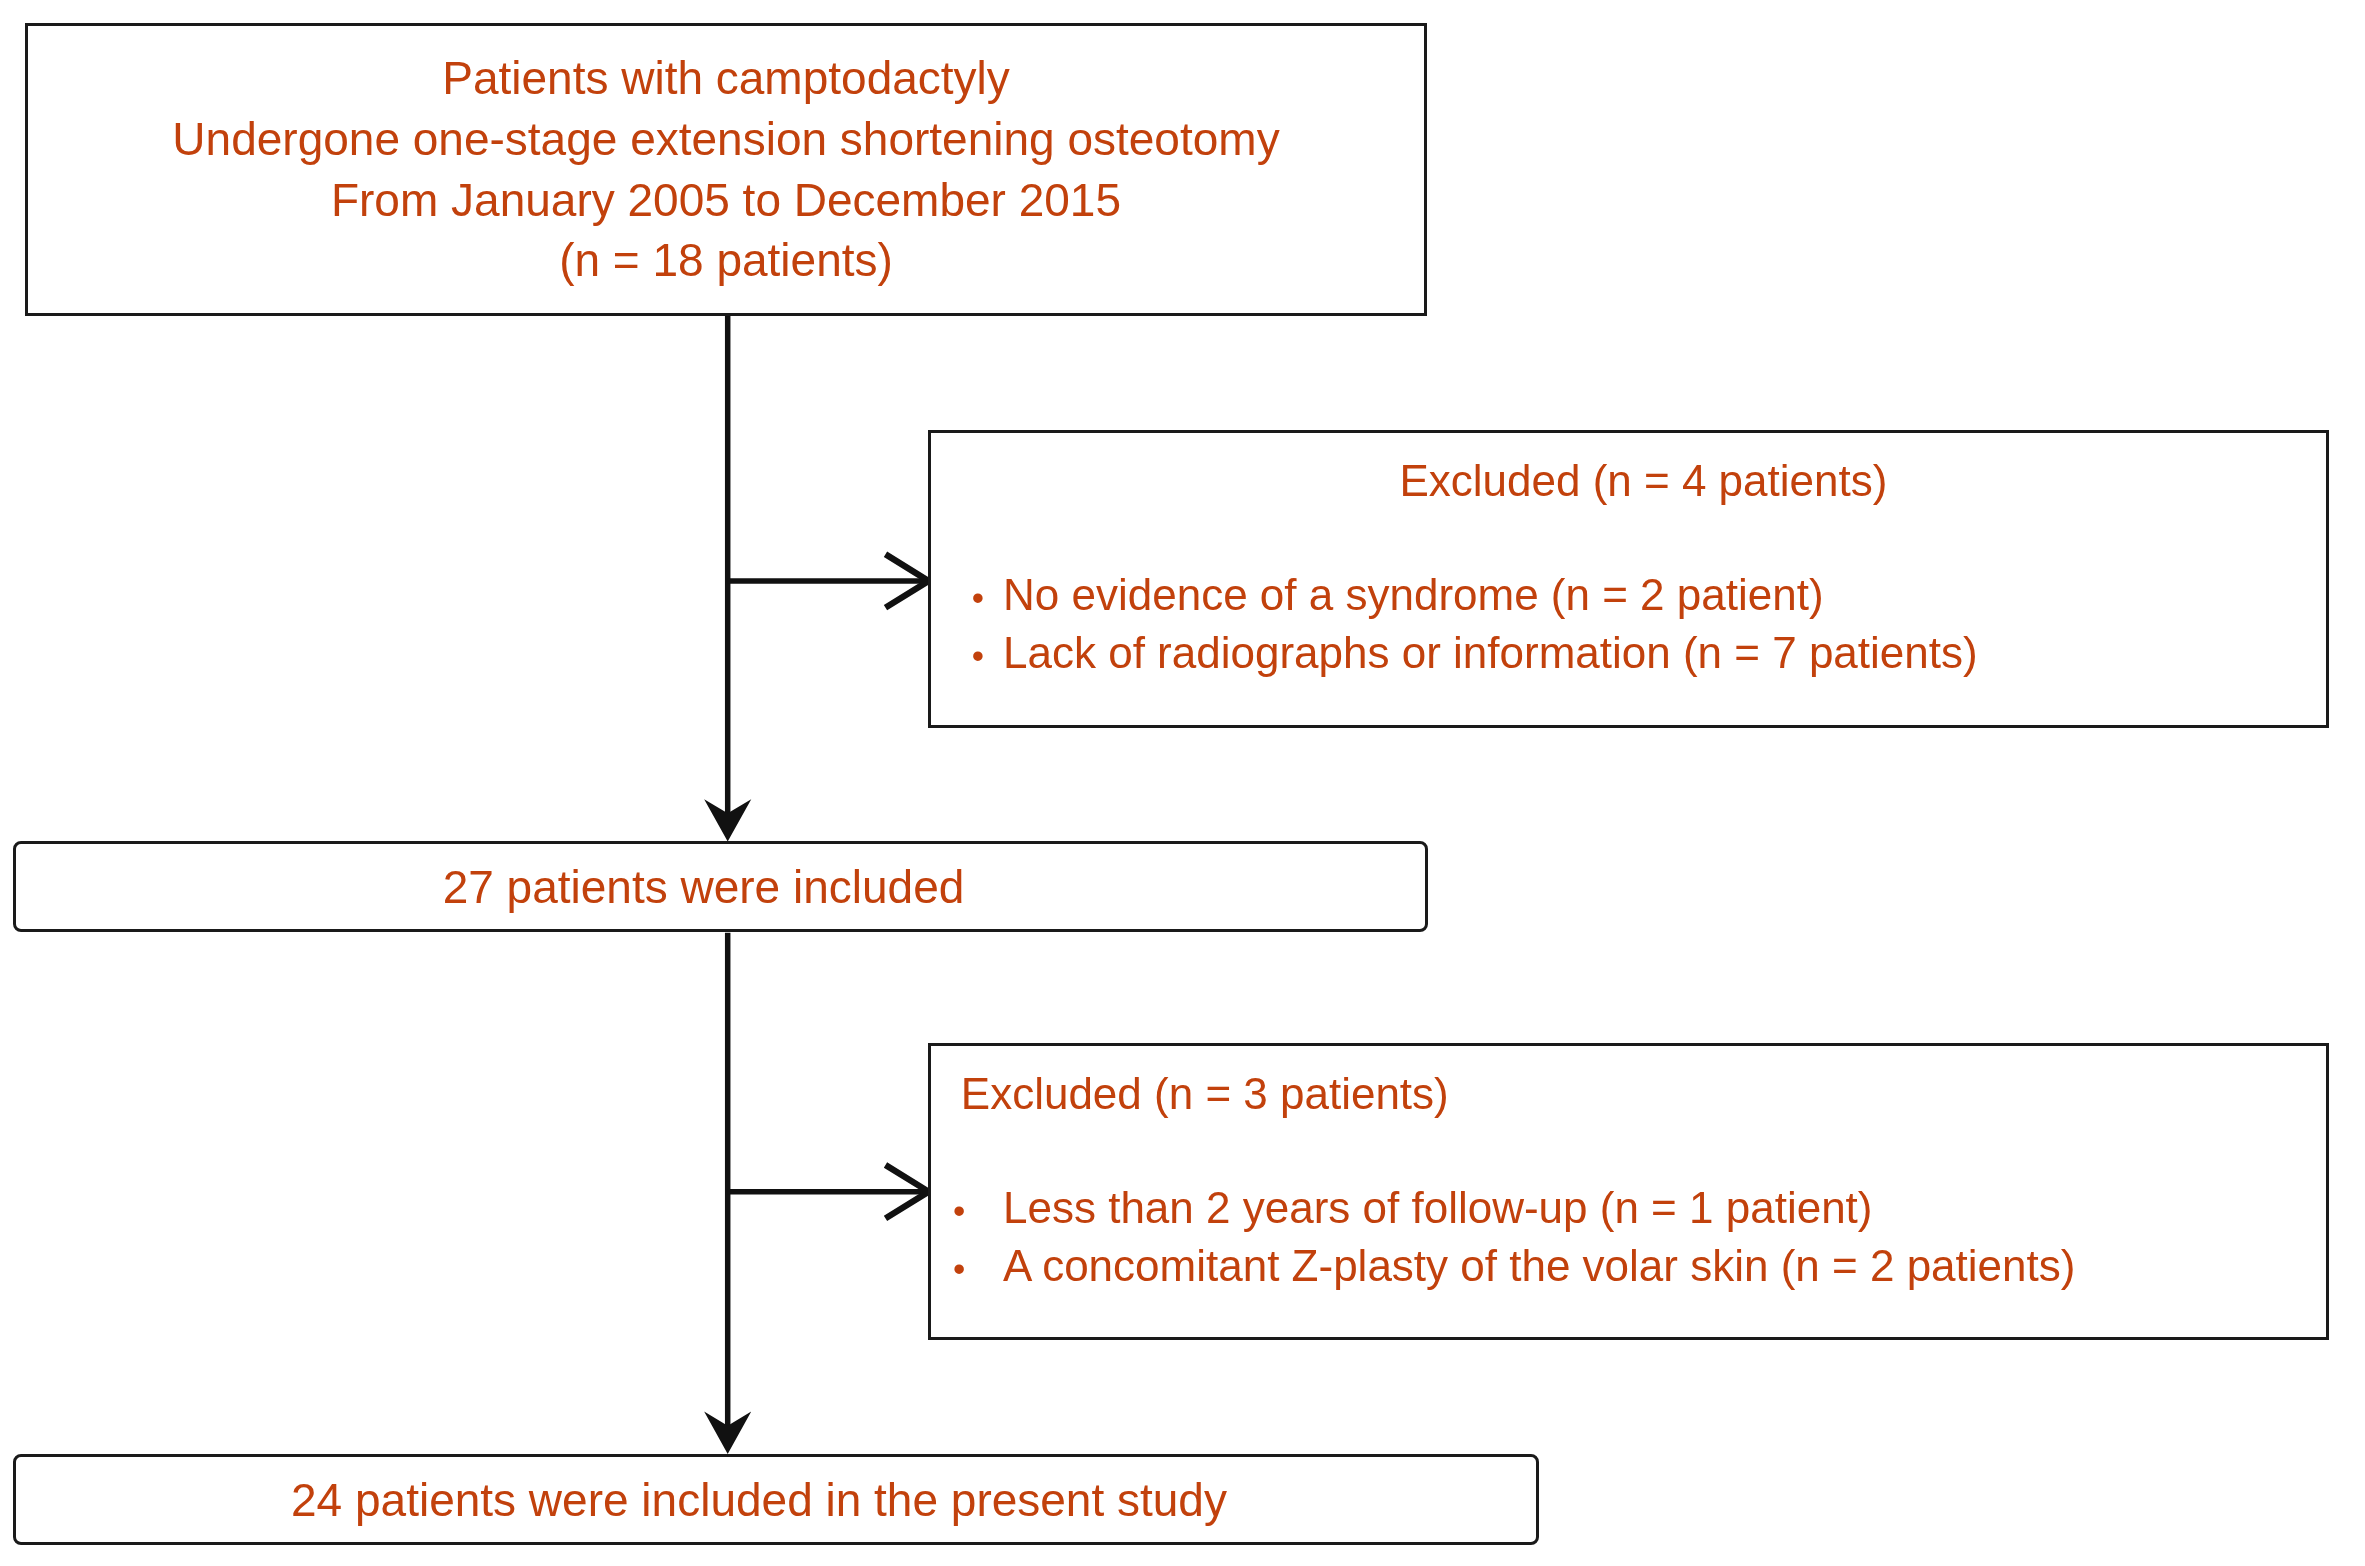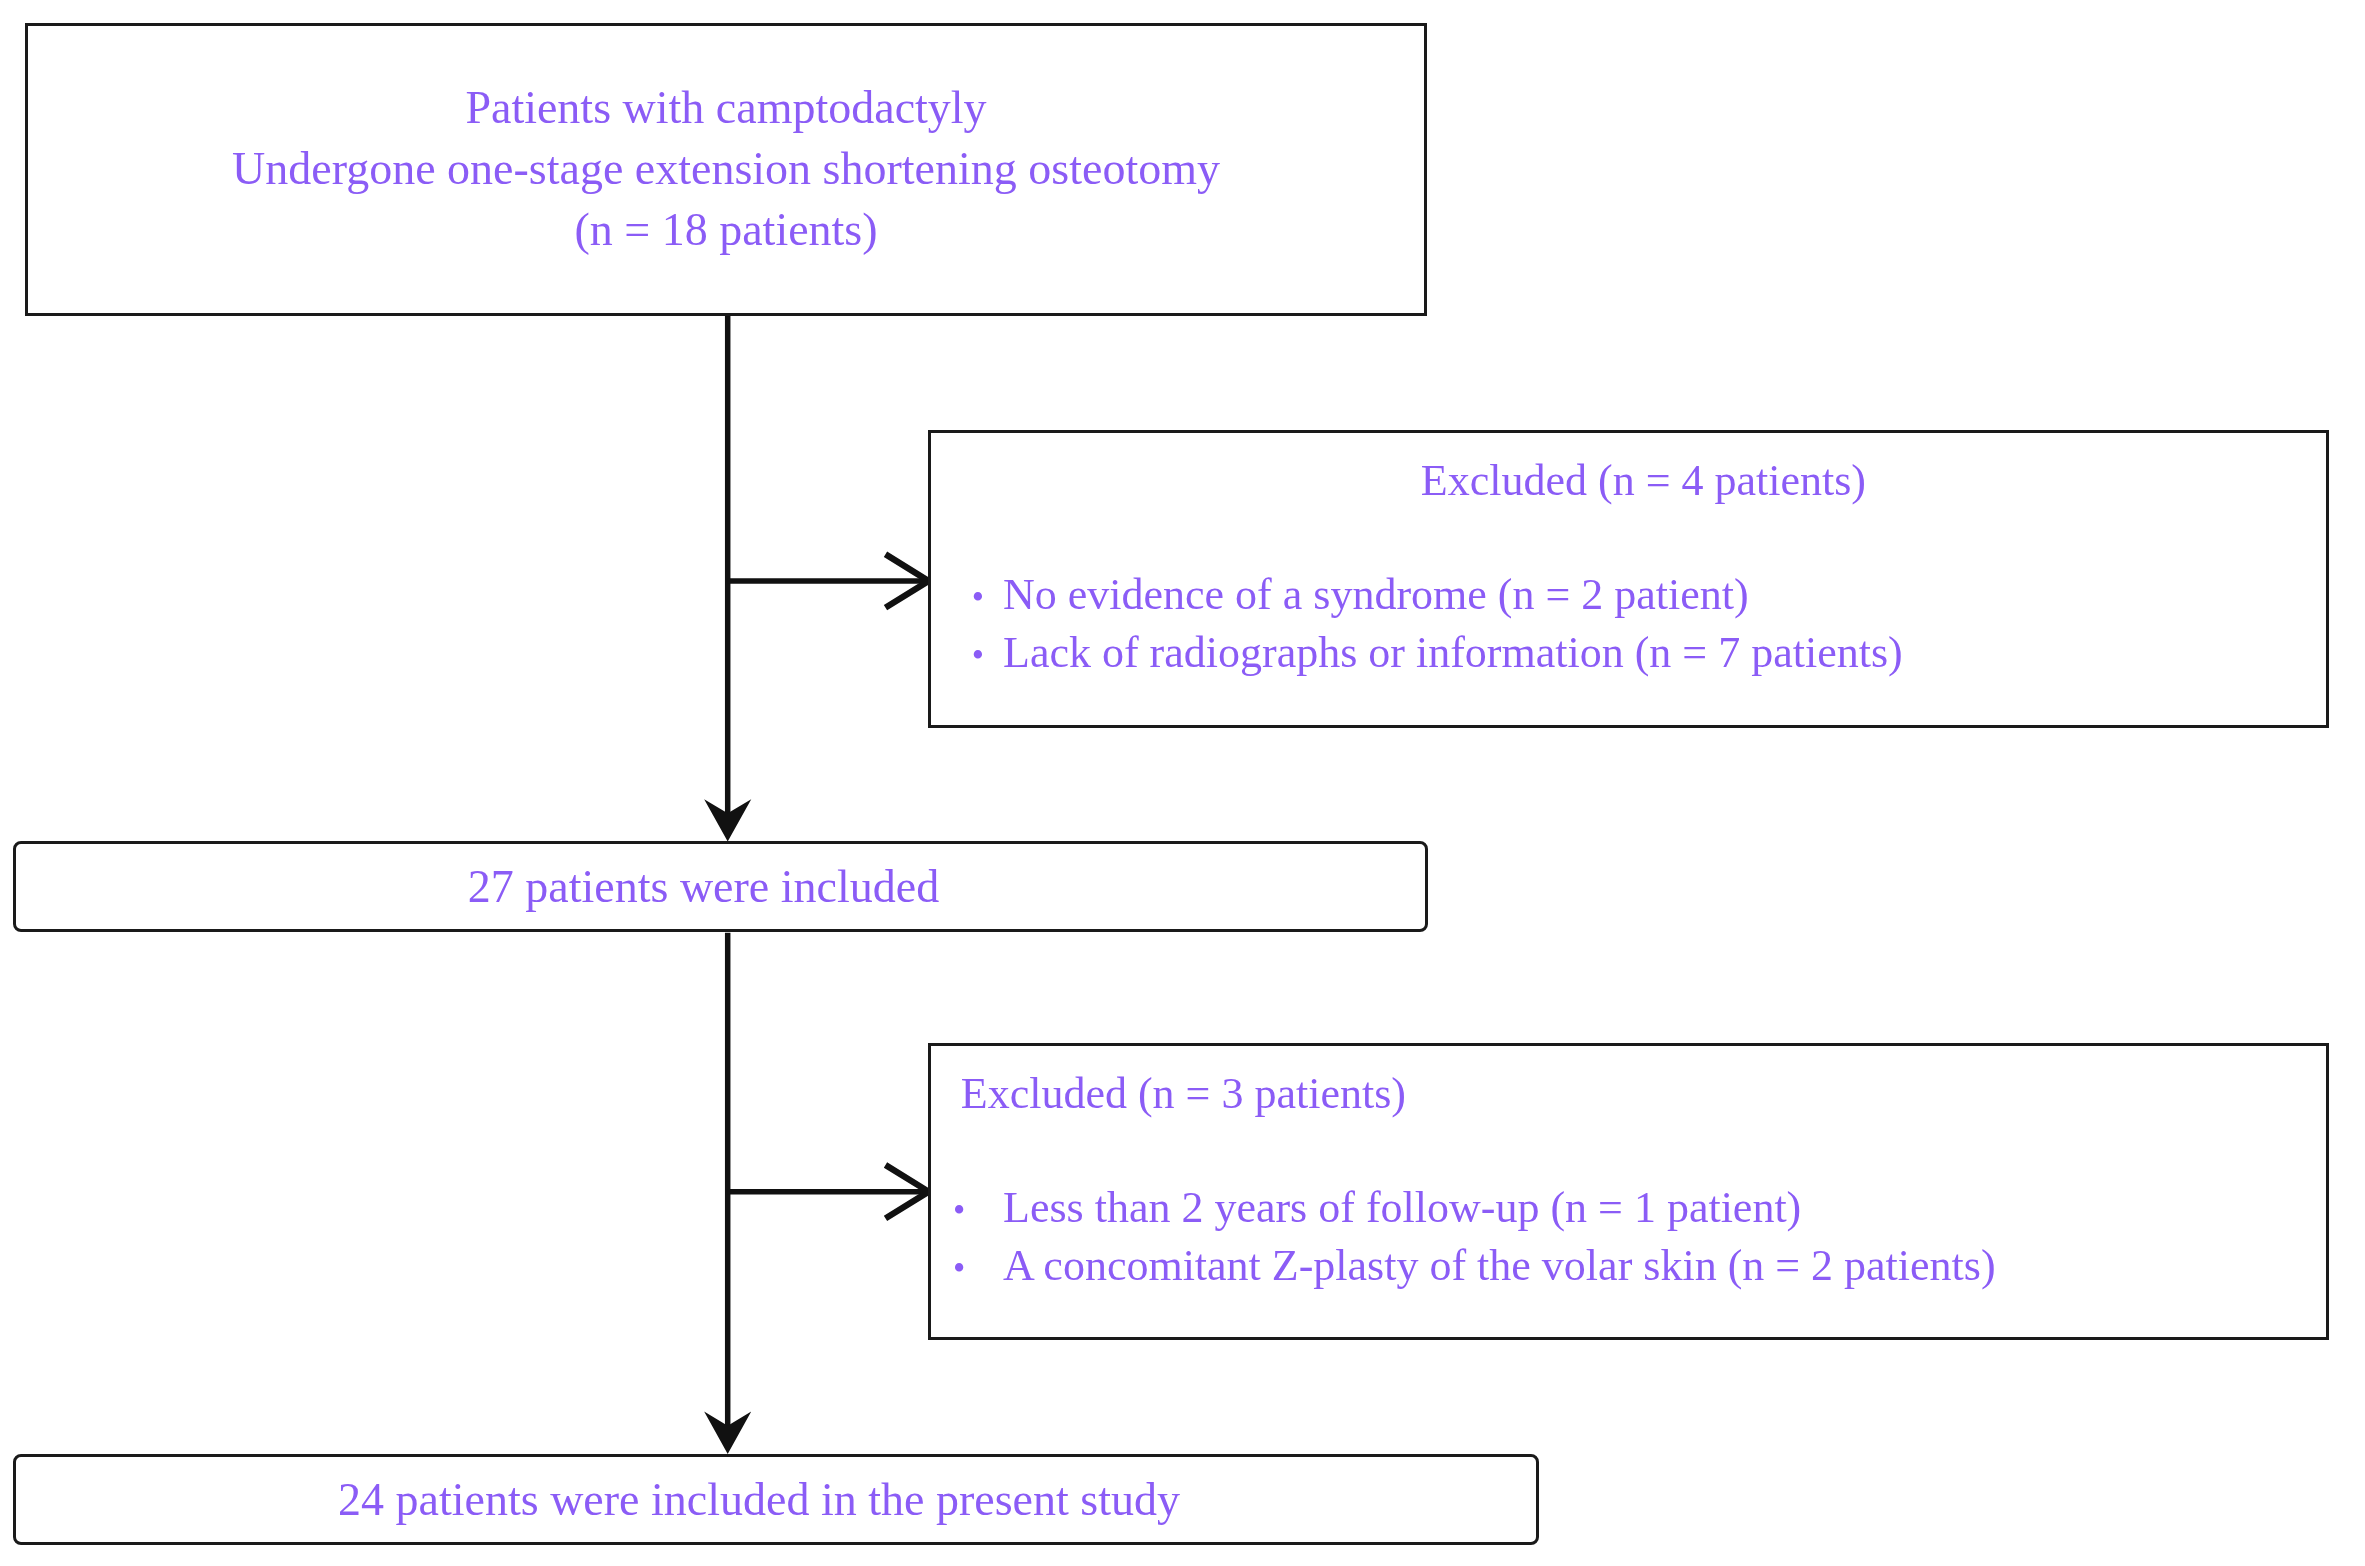--- a/index.html
+++ b/index.html
@@ -5,22 +5,22 @@
   html, body {
     margin: 0;
     padding: 0;
     background: #ffffff;
   }
   #canvas {
     position: relative;
     width: 2366px;
     height: 1567px;
     background: #ffffff;
-    font-family: Liberation Serif, serif;
-    color: #8b5cf6;
+    font-family: Liberation Sans, sans-serif;
+    color: #c2410c;
     overflow: hidden;
   }
   .flow-box {
     position: absolute;
     border: 3.1px solid #1a1a1a;
     background: #ffffff;
     box-sizing: border-box;
   }
 
   
@@ -136,20 +136,21 @@
     <line x1="927" y1="1188" x2="927" y2="1840" stroke="#111111" stroke-width="7"></line>
     <polygon points="927,1852 897,1798 927,1816 957,1798" fill="#111111"></polygon>
 
     <line x1="927" y1="1518" x2="1178" y2="1518" stroke="#111111" stroke-width="7"></line>
     <polyline points="1128,1484 1183,1518 1128,1552" fill="none" stroke="#111111" stroke-width="8"></polyline>
   </svg>
 
   <div class="flow-box" id="box-source">
     <div class="line">Patients with camptodactyly</div>
     <div class="line">Undergone one-stage extension shortening osteotomy</div>
+    <div class="line">From January 2005 to December 2015</div>
     <div class="line">(n = 18 patients)</div>
   </div>
 
   <div class="flow-box excluded-box" id="box-excluded-1">
     <div class="excluded-title">Excluded  (n = 4 patients)</div>
     <ul class="excluded-list">
       <li>
         <span class="bullet-glyph">•</span>
         <span>No evidence of a syndrome (n = 2 patient)</span>
       </li>

